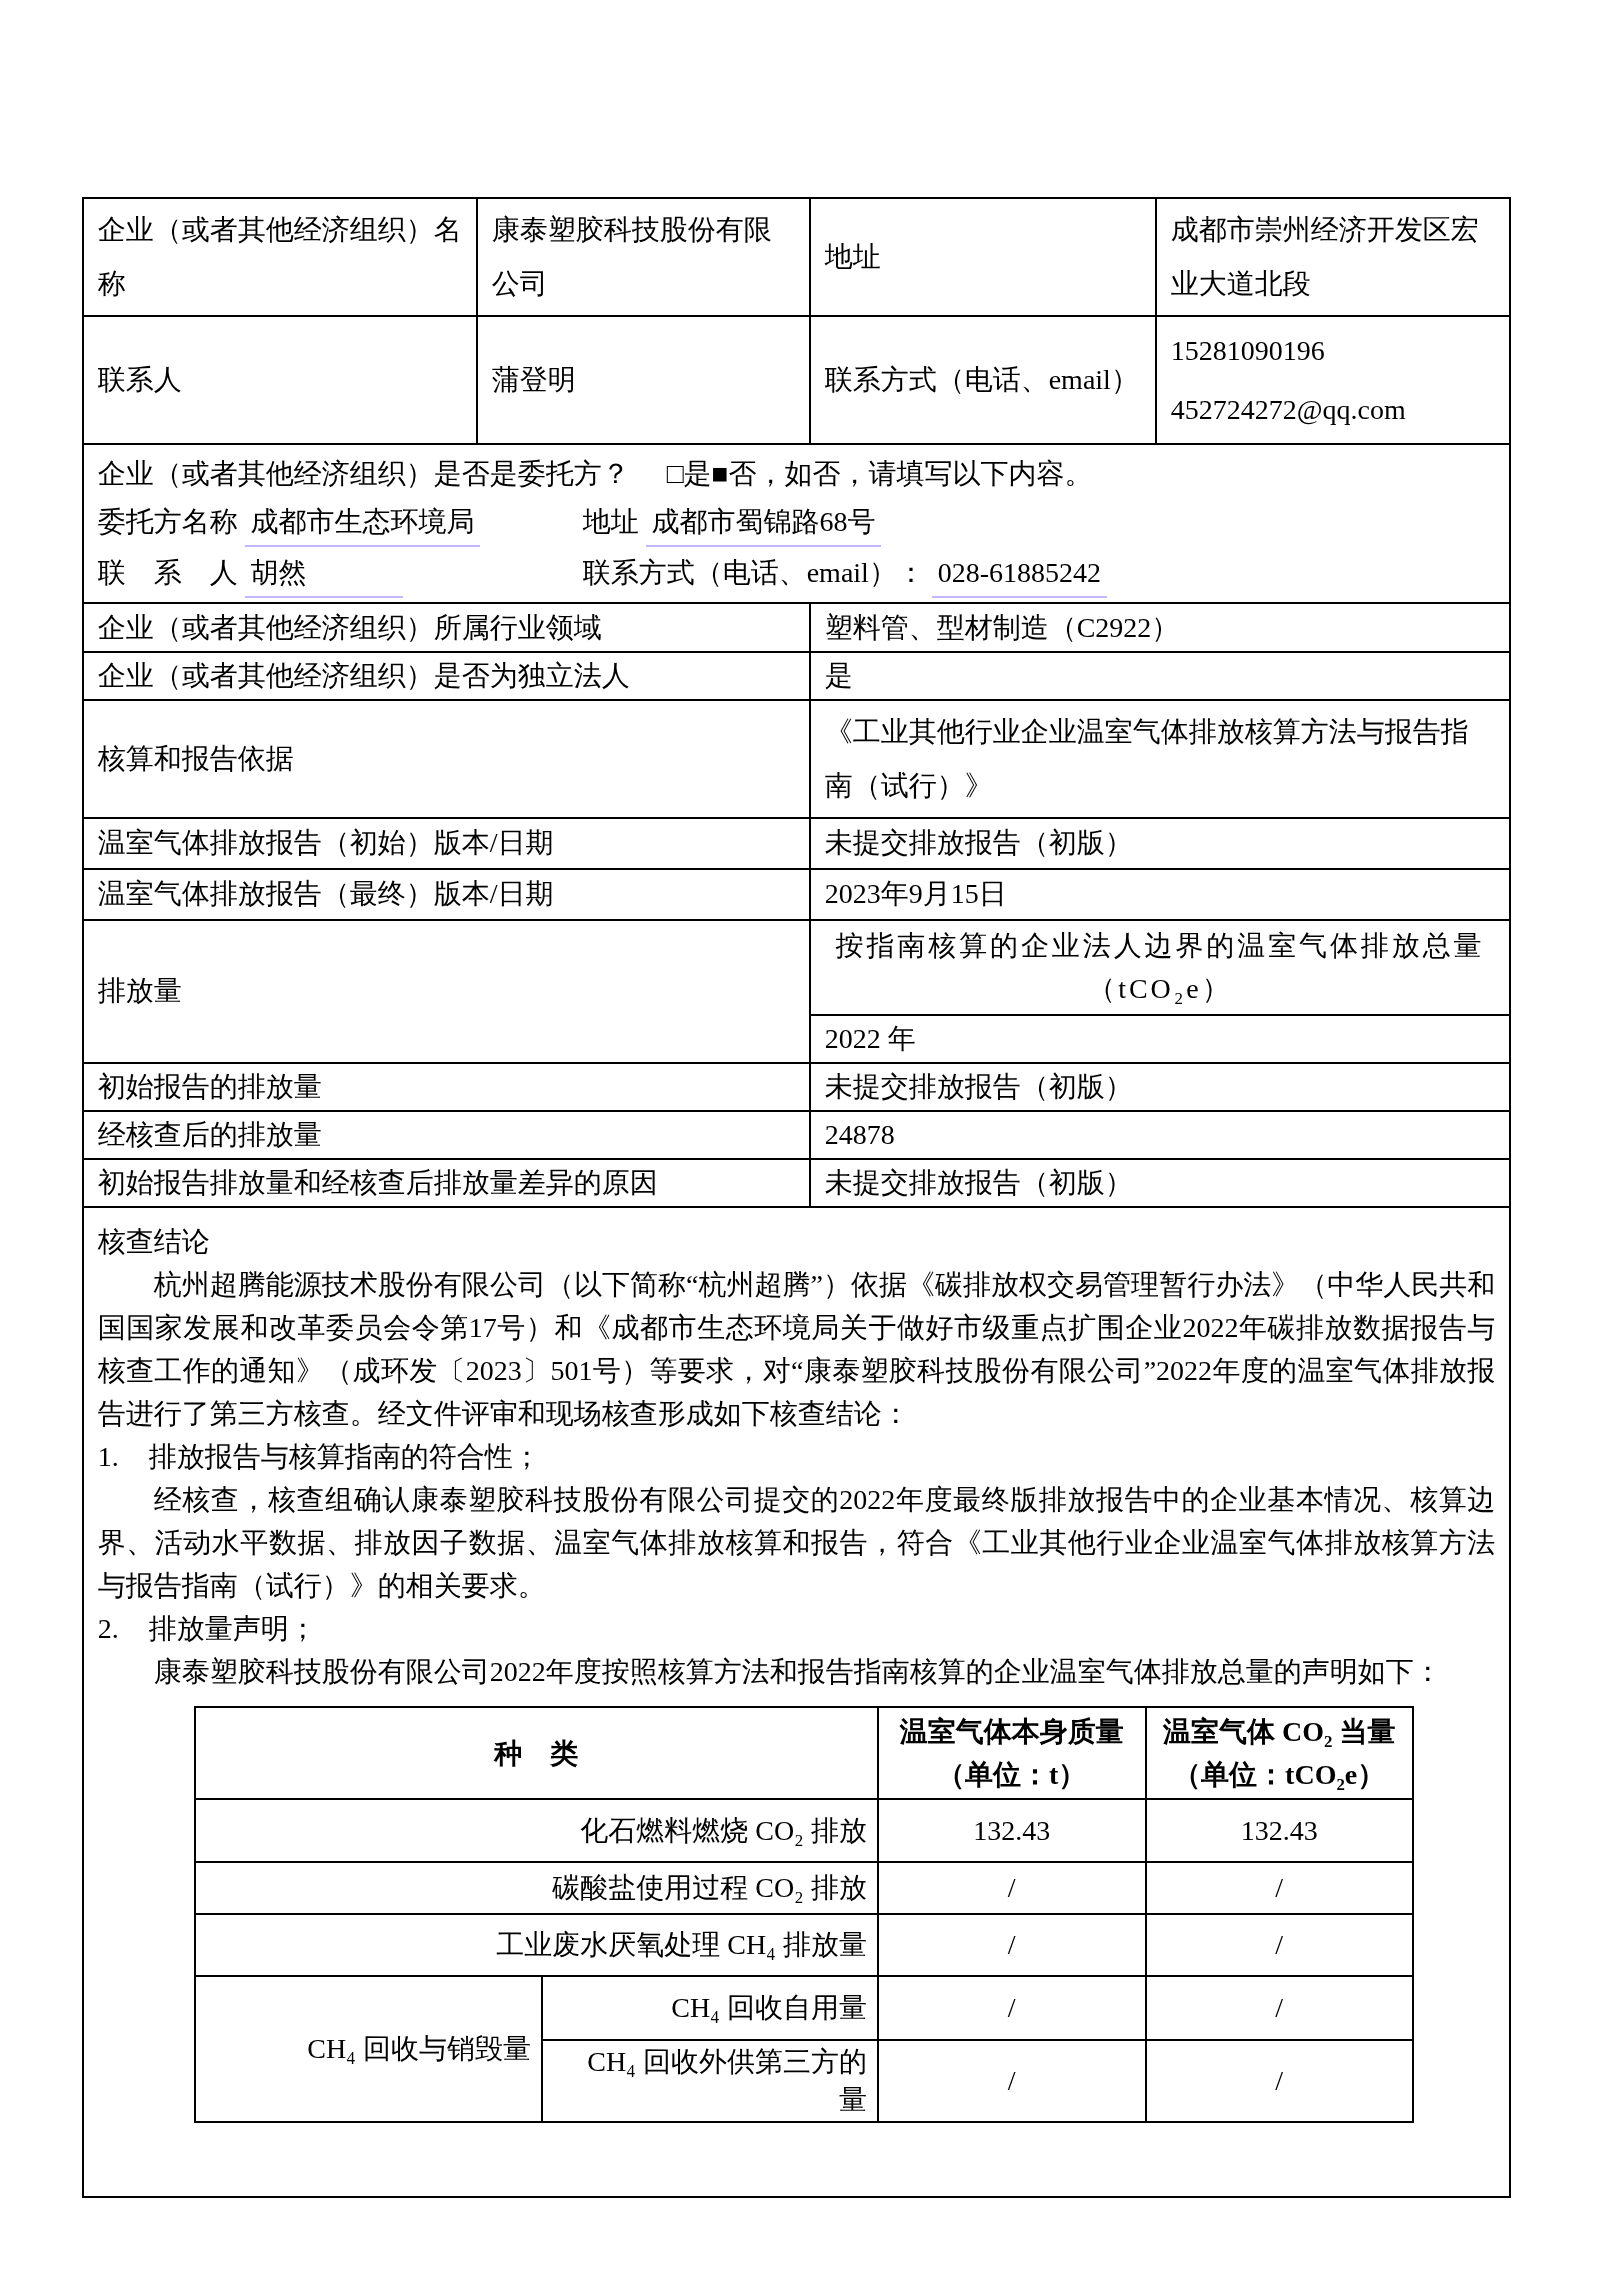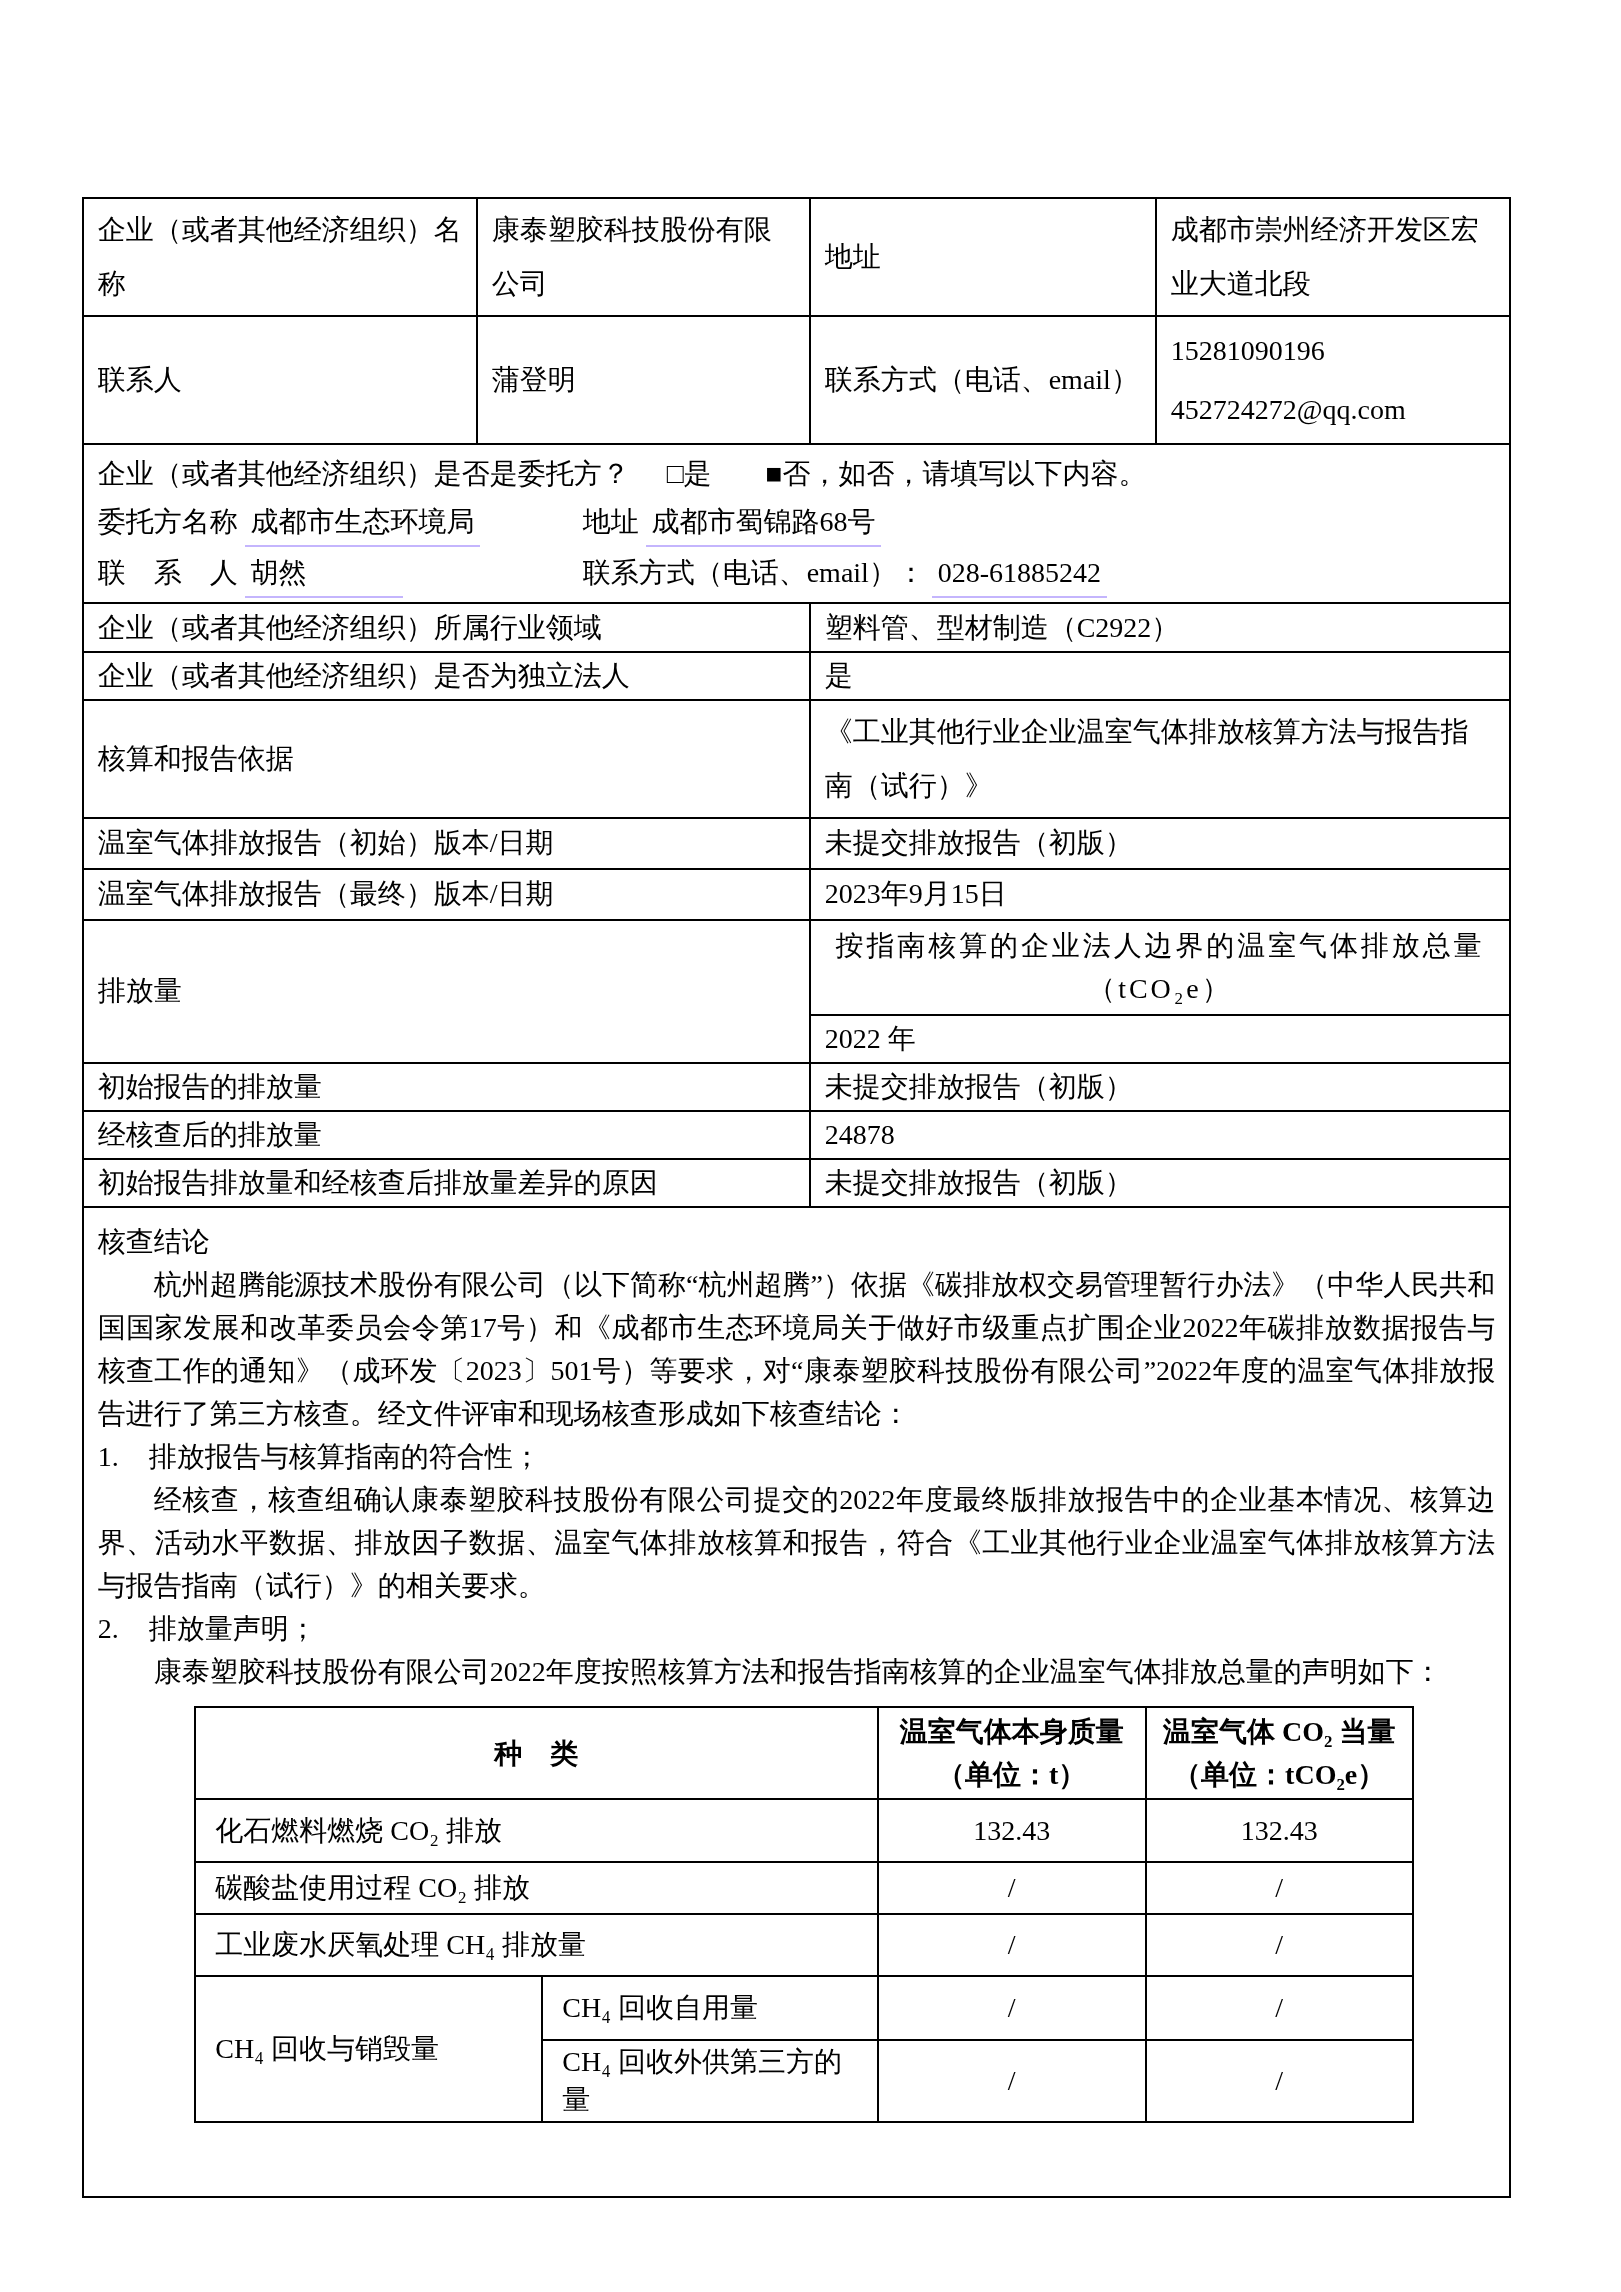--- a/index.html
+++ b/index.html
@@ -11,34 +11,34 @@
   table.main td{border:2.9px solid #000;font-size:28px;padding:3.9px 13.7px;
                 vertical-align:middle;word-break:break-all;}
   .lh55{line-height:54px;}
   .contactcell div{line-height:59px;}
   .clientblock{line-height:44px;padding-top:7.8px;padding-bottom:7.8px;}
   .clientline{display:flex;align-items:baseline;margin-top:3.9px;}
   .g1{width:485px;flex:0 0 485px;}
   .uline{border-bottom:2px solid #c4b5fd;padding:0 5.9px 1px 5.9px;display:inline-block;}
   .uline.short{min-width:147px;}
   .yesopt{margin-left:37px;}
-  .noopt{margin-left:54px;}
+  .noopt{}
   .valcenter{text-align:left;}
   .emihead{text-align:center;letter-spacing:2.9px;line-height:43px;padding:3.9px 5.9px;}
   .conclusion{vertical-align:top !important;padding:11.8px 13.7px 19.6px 13.7px !important;}
   .conclusion p{margin:0;line-height:43px;text-align:justify;}
   .indent{text-indent:2em;}
   .numitem{display:flex;line-height:43px;}
   .numitem .num{flex:0 0 51px;}
   table.inner{border-collapse:collapse;table-layout:fixed;width:1217px;
               margin:13.7px 0 0 96px;}
   table.inner td{border:2.9px solid #000;font-size:28px;padding:2px 9.8px;
                  vertical-align:middle;}
   table.inner td.hd{font-weight:bold;text-align:center;line-height:43px;}
-  table.inner td.cat{text-align:left;padding-left:19.6px;}
+  table.inner td.cat{text-align:right;padding-left:19.6px;}
   table.inner td.val{text-align:center;}
 </style>
 </head>
 <body>
 
 <div class="page">
 
   <table class="main">
     <colgroup>
         <col style="width:394px">

